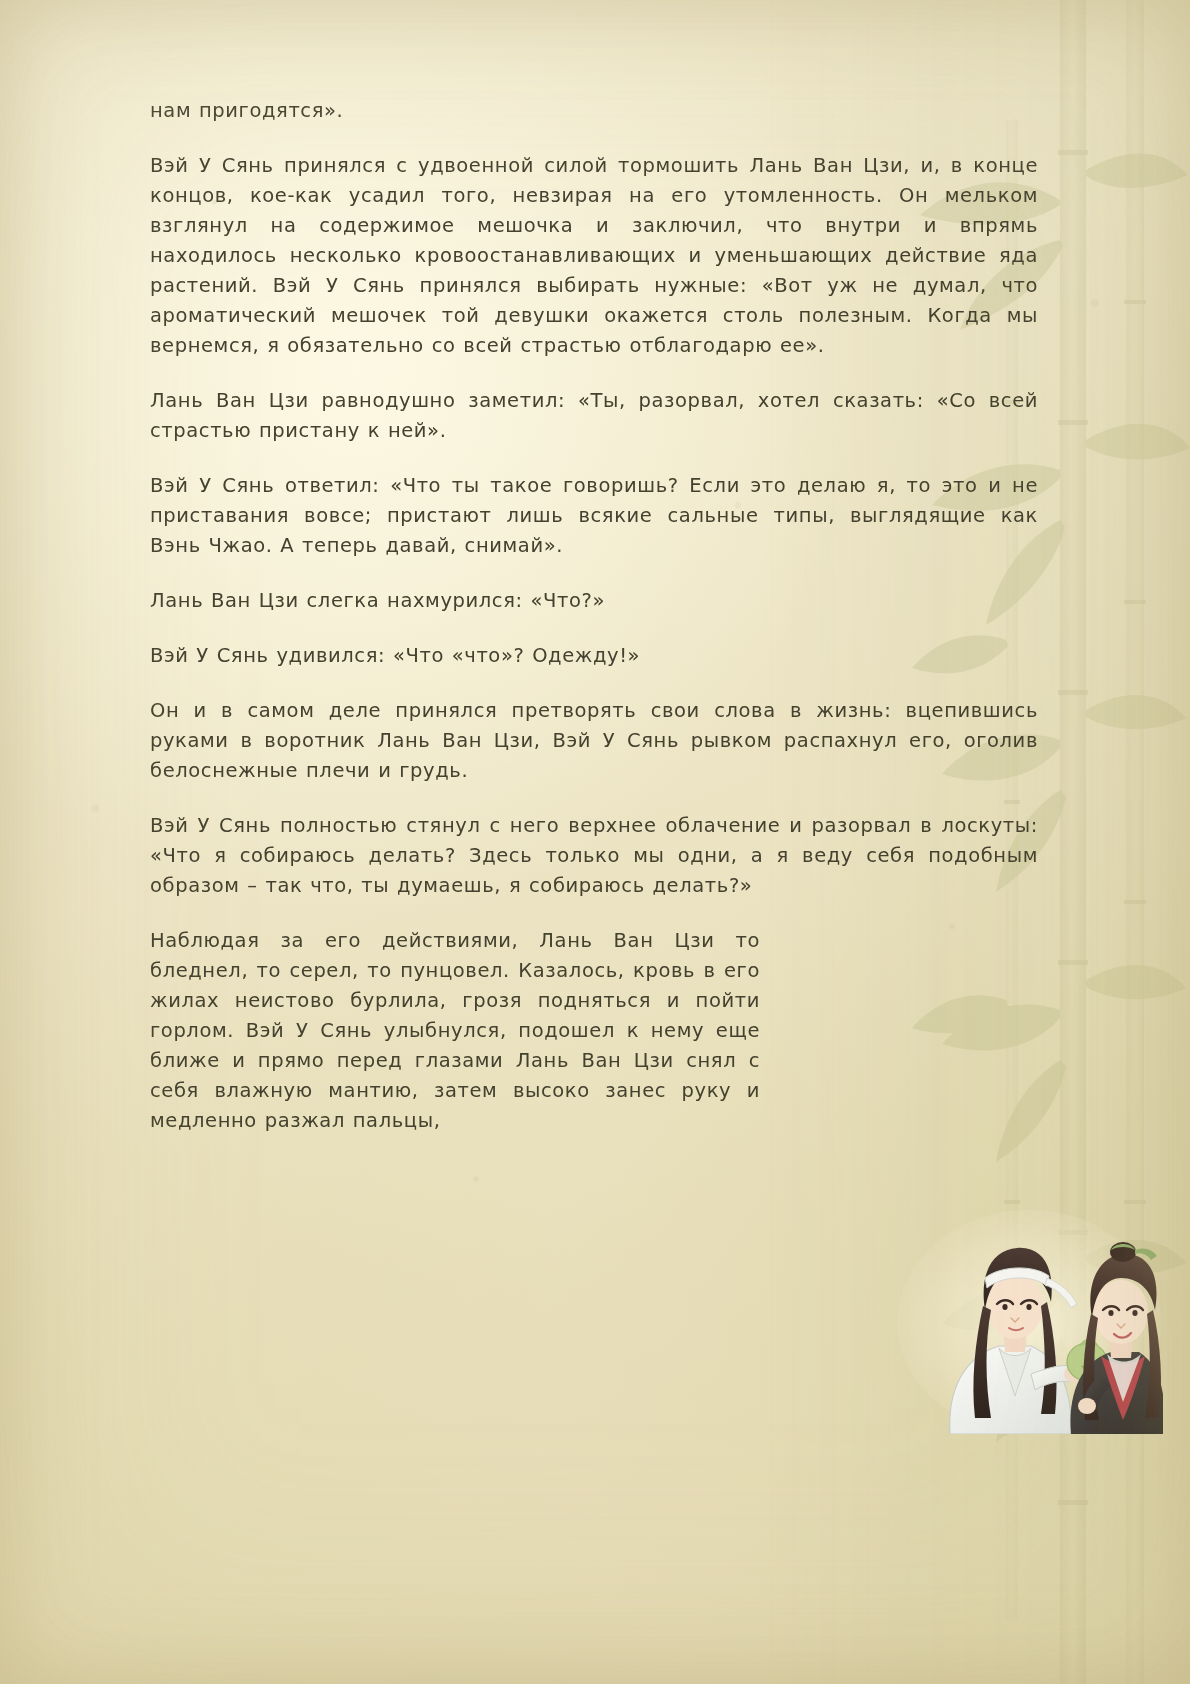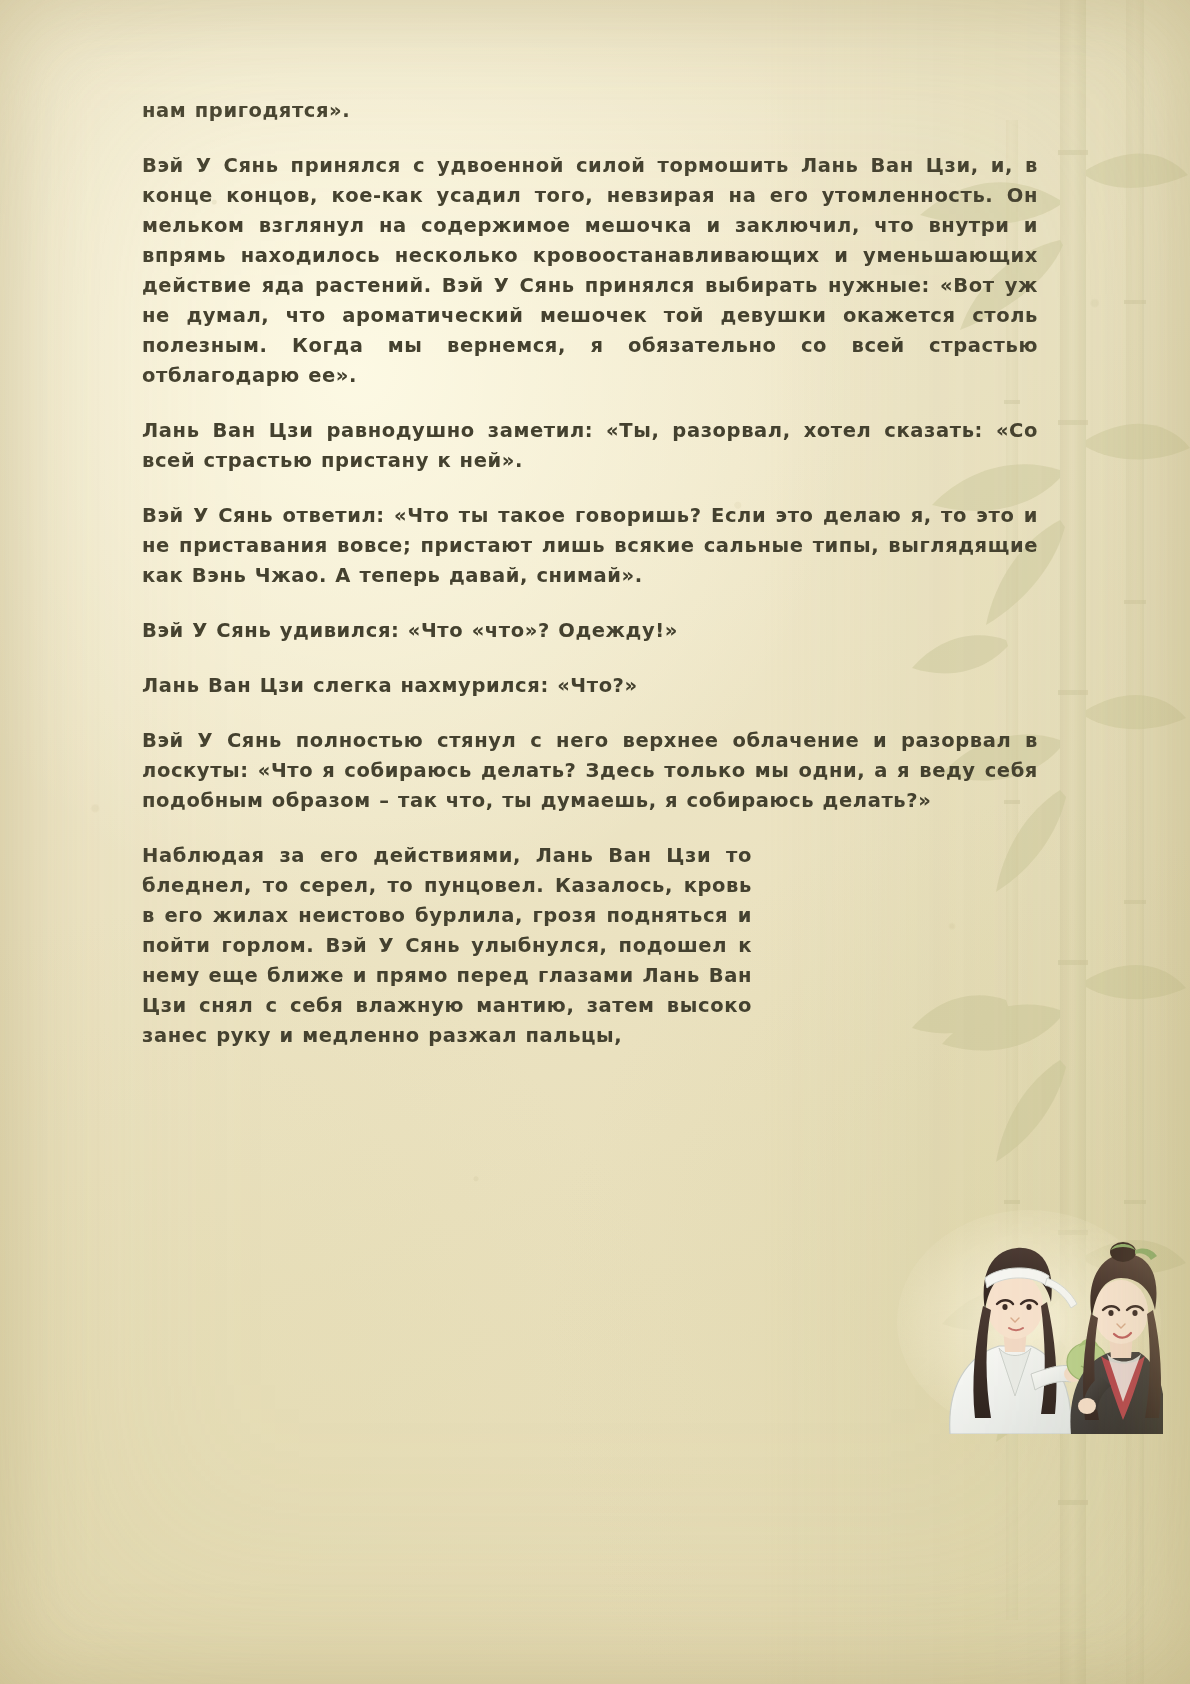--- a/index.html
+++ b/index.html
@@ -64,29 +64,28 @@
   }
 
   
   .content {
     position: absolute;
     left: 138px;
     top: 96px;
     width: 900px;
   }
   p.para {
-    margin: 0 0 25px 4px;
+    margin: 0 0 25px 12px;
     font-family: "DejaVu Sans", sans-serif;
     font-size: 19.5px;
     line-height: 30px;
     color: #44412f;
     text-align: justify;
     letter-spacing: 0.6px;
     word-spacing: 1px;
-    font-weight: bold;
   }
   p.para:last-child { margin-bottom: 0; }
 
   
   p.para.narrow {
     width: 610px;
     text-align: justify;
   }
 
   
@@ -163,22 +162,23 @@
       <path d="M246 640 C212 628 176 640 152 668 C188 680 224 672 248 646 Z"></path>
       <path d="M246 1000 C212 988 176 1000 152 1028 C188 1040 224 1032 248 1006 Z"></path>
     </g>
   </svg>
 
   <div class="content">
     <p class="para">нам пригодятся».</p>
     <p class="para">Вэй У Сянь принялся с удвоенной силой тормошить Лань Ван Цзи, и, в конце концов, кое-как усадил того, невзирая на его утомленность. Он мельком взглянул на содержимое мешочка и заключил, что внутри и впрямь находилось несколько кровоостанавливающих и уменьшающих действие яда растений. Вэй У Сянь принялся выбирать нужные: «Вот уж не думал, что ароматический мешочек той девушки окажется столь полезным. Когда мы вернемся, я обязательно со всей страстью отблагодарю ее».</p>
     <p class="para">Лань Ван Цзи равнодушно заметил: «Ты, разорвал, хотел сказать: «Со всей страстью пристану к ней».</p>
     <p class="para">Вэй У Сянь ответил: «Что ты такое говоришь? Если это делаю я, то это и не приставания вовсе; пристают лишь всякие сальные типы, выглядящие как Вэнь Чжао. А теперь давай, снимай».</p>
+    <p class="para">Лань Ван Цзи слегка нахмурился: «Что?»</p>
     <p class="para">Вэй У Сянь удивился: «Что «что»? Одежду!»</p>
-    <p class="para">Лань Ван Цзи слегка нахмурился: «Что?»</p>
+    <p class="para">Он и в самом деле принялся претворять свои слова в жизнь: вцепившись руками в воротник Лань Ван Цзи, Вэй У Сянь рывком распахнул его, оголив белоснежные плечи и грудь.</p>
     <p class="para">Вэй У Сянь полностью стянул с него верхнее облачение и разорвал в лоскуты: «Что я собираюсь делать? Здесь только мы одни, а я веду себя подобным образом – так что, ты думаешь, я собираюсь делать?»</p>
     <p class="para narrow">Наблюдая за его действиями, Лань Ван Цзи то бледнел, то серел, то пунцовел. Казалось, кровь в его жилах неистово бурлила, грозя подняться и пойти горлом. Вэй У Сянь улыбнулся, подошел к нему еще ближе и прямо перед глазами Лань Ван Цзи снял с себя влажную мантию, затем высоко занес руку и медленно разжал пальцы,</p>
   </div>
 
   <svg class="illustration" viewBox="0 0 268 228">
     <defs>
       <radialGradient id="illoGlow" cx="50%" cy="50%" r="62%">
         <stop offset="0%" stop-color="#f7f2da" stop-opacity="0.95"></stop>
         <stop offset="60%" stop-color="#eee6c6" stop-opacity="0.55"></stop>
         <stop offset="100%" stop-color="#e7debb" stop-opacity="0"></stop>

